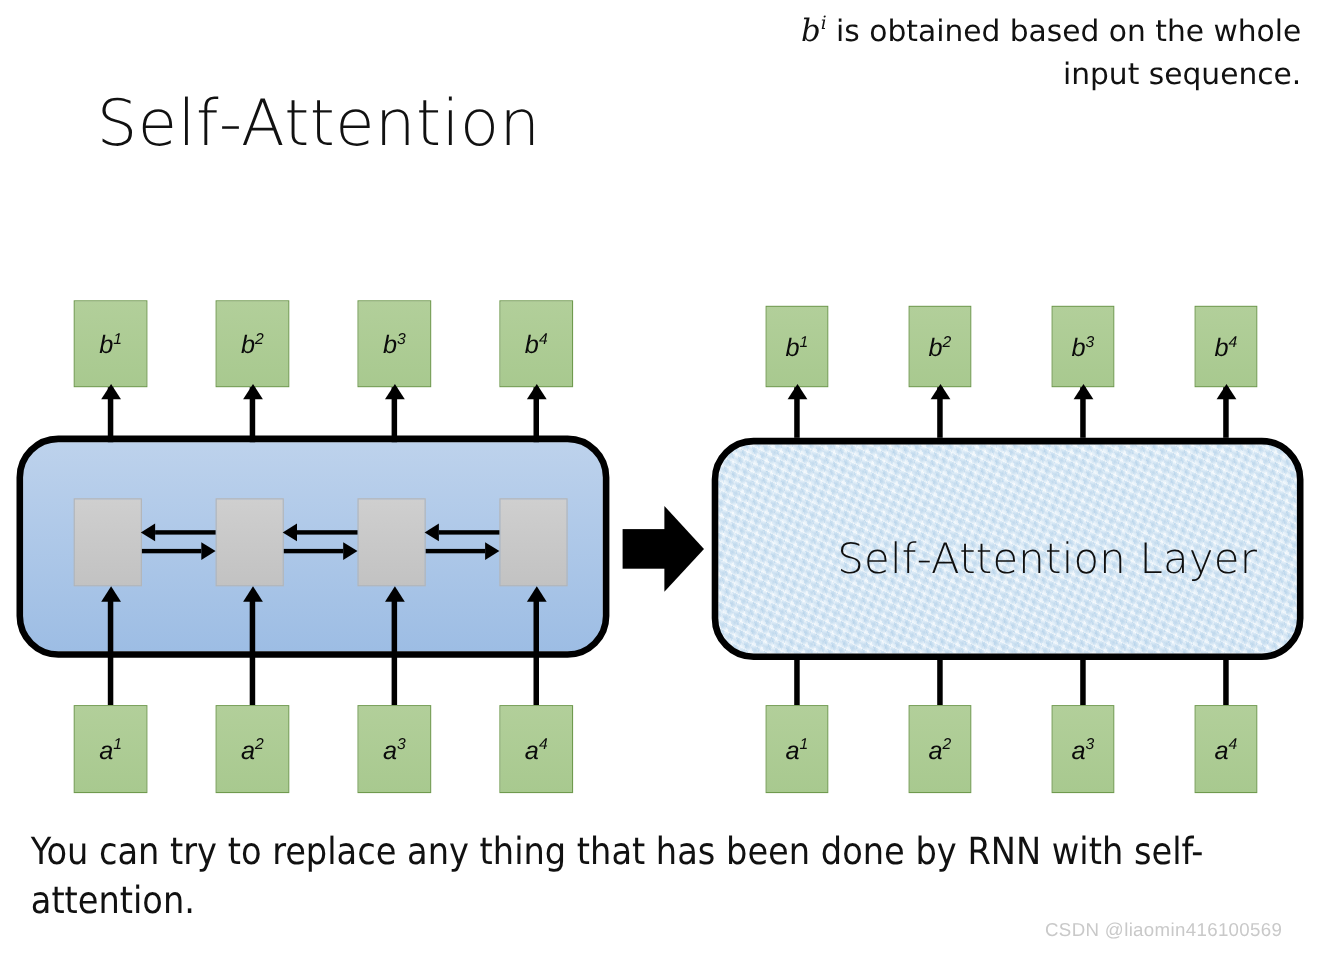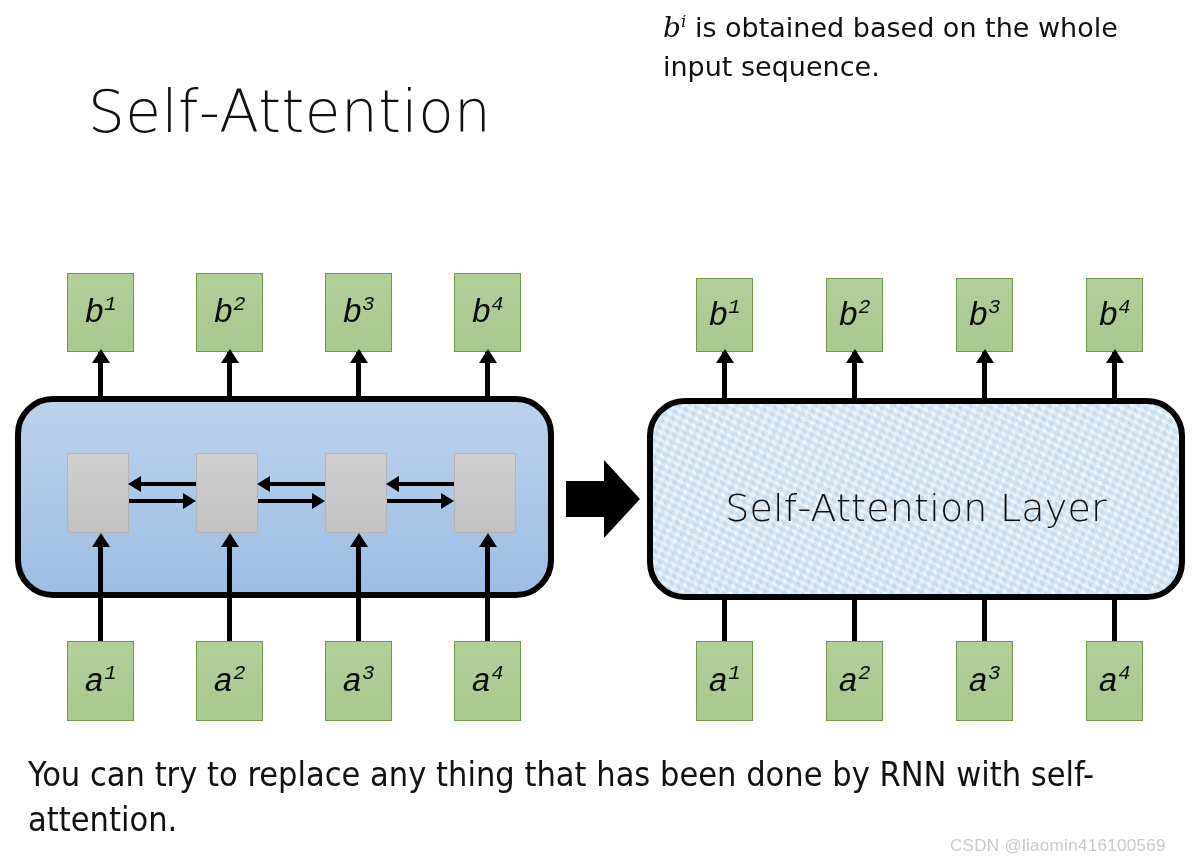--- a/index.html
+++ b/index.html
@@ -36,21 +36,21 @@
     top: 8px;
     width: 520px;
   }
   .note-line {
     font-size: 27px;
     line-height: 39px;
     color: #111111;
     font-family: "DejaVu Sans", sans-serif;
     font-weight: 400;
   }
-  .note-para { margin-bottom: 12px; }
+  .note-para { margin-bottom: 12px; text-align: right; }
   .mathvar {
     font-family: "DejaVu Serif", serif;
     font-style: italic;
     font-size: 28px;
   }
   .mathvar sup {
     font-size: 0.6em;
     font-style: italic;
     vertical-align: super;
     line-height: 0;
@@ -86,40 +86,41 @@
   .vbox {
     position: absolute;
     background: linear-gradient(180deg, #b2cf9a 0%, #a8c98f 100%);
     border: 1px solid #6f9a4e;
     box-sizing: border-box;
     display: flex;
     align-items: center;
     justify-content: center;
   }
   .vbox .lbl {
-    font-family: Liberation Mono, monospace;
+    font-family: Liberation Sans, sans-serif;
     font-style: italic;
-    font-size: 33px;
+    font-size: 23px;
     color: #0b0b0b;
     line-height: 1;
     position: relative;
     top: 1px;
   }
   .vbox .lbl sup {
     font-size: 0.62em;
     font-style: italic;
     vertical-align: super;
     line-height: 0;
   }
 
   .roundbox {
     position: absolute;
     border: 6px solid #000000;
     border-radius: 38px;
     box-sizing: border-box;
+    padding-left: 36px;
   }
   .roundbox.rnn {
     background: linear-gradient(180deg, #bdd2ec 0%, #9dbde4 100%);
   }
   .roundbox.attn {
     background:
       repeating-linear-gradient(27deg, rgba(255,255,255,0.55) 0px, rgba(255,255,255,0) 2px, rgba(160,195,225,0.30) 4px, rgba(255,255,255,0) 7px),
       repeating-linear-gradient(113deg, rgba(255,255,255,0.50) 0px, rgba(255,255,255,0) 3px, rgba(150,190,222,0.26) 5px, rgba(255,255,255,0) 9px),
       repeating-linear-gradient(71deg, rgba(185,212,236,0.35) 0px, rgba(255,255,255,0) 2px, rgba(255,255,255,0.4) 5px),
       linear-gradient(180deg, #e0eef8 0%, #dcebf7 100%);

